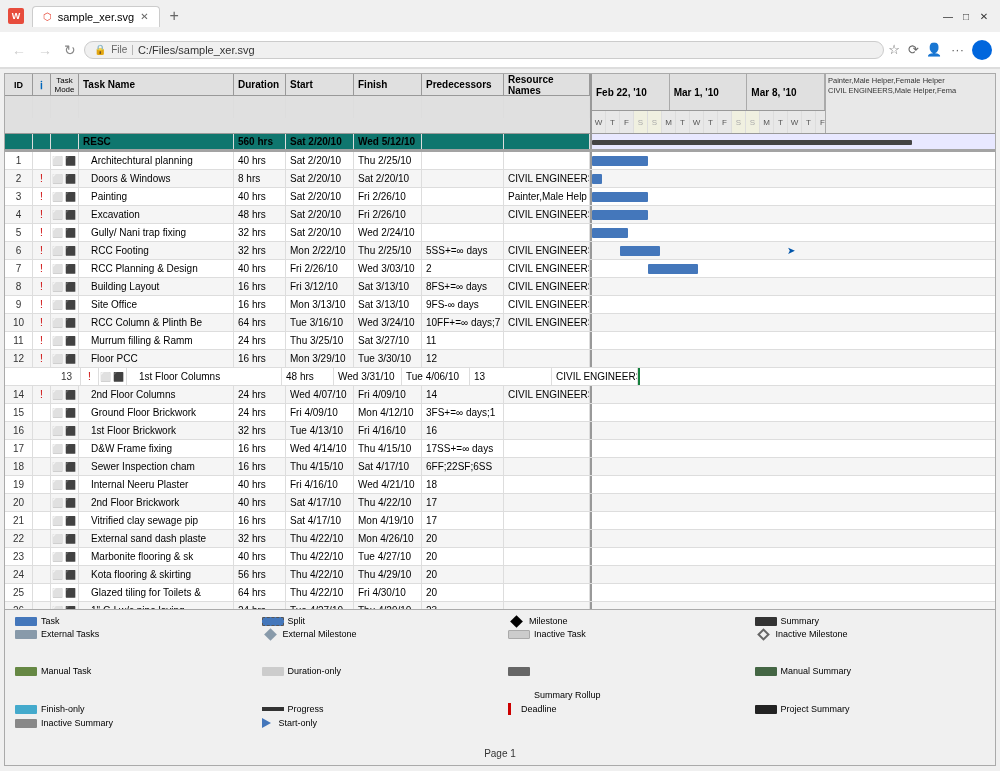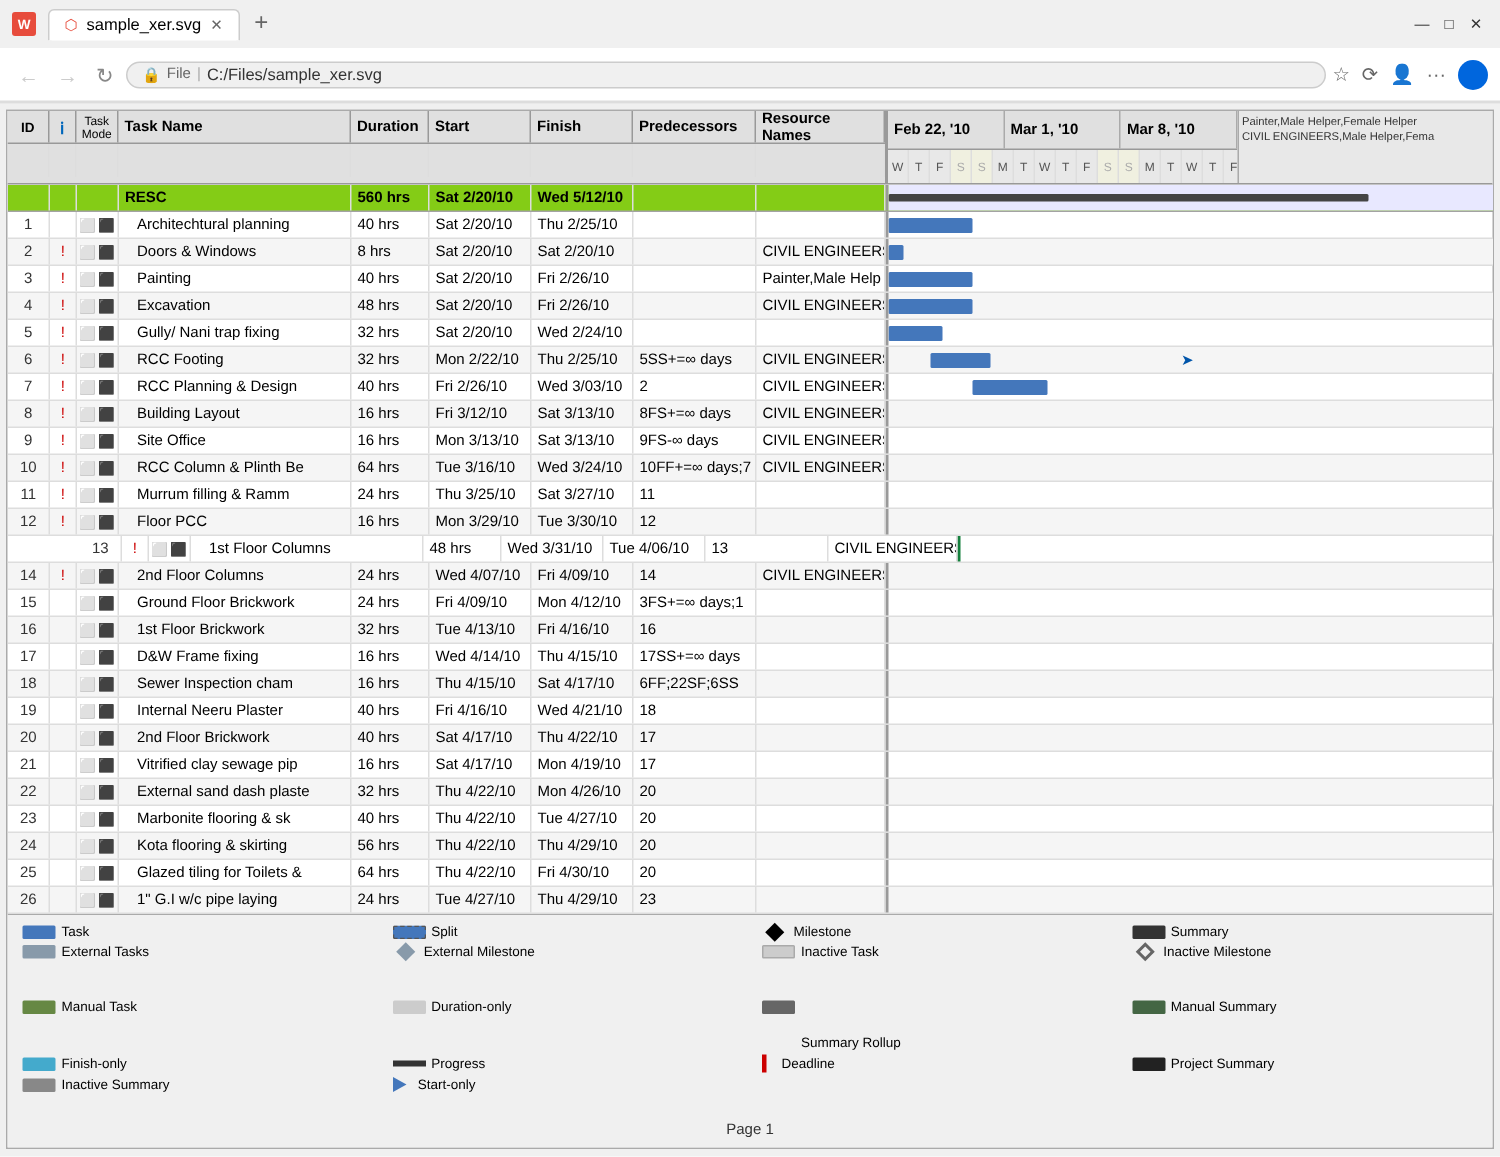--- a/index.html
+++ b/index.html
@@ -149,21 +149,21 @@
             <div style="width:52px;border-right:1px solid #ddd;"></div>
             <div style="width:68px;border-right:1px solid #ddd;"></div>
             <div style="width:68px;border-right:1px solid #ddd;"></div>
             <div style="width:82px;border-right:1px solid #ddd;"></div>
             <div style="width:86px;border-right:1px solid #ddd;"></div>
           </div>
         </div>
       </div>
 
       <div style="flex:1;overflow:hidden;">
-        <div style="height:26px;display:flex;border-bottom:1px solid #999;background:#e0e0e0;">
+        <div style="height:37px;display:flex;border-bottom:1px solid #999;background:#e0e0e0;">
           <div style="width:98px;border-right:1px solid #aaa;padding:2px 4px;font-size:10px;font-weight:bold;display:flex;align-items:center;">Feb 22, '10</div>
           <div style="width:98px;border-right:1px solid #aaa;padding:2px 4px;font-size:10px;font-weight:bold;display:flex;align-items:center;">Mar 1, '10</div>
           <div style="width:98px;border-right:1px solid #aaa;padding:2px 4px;font-size:10px;font-weight:bold;display:flex;align-items:center;">Mar 8, '10</div>
         </div>
         <div style="height:22px;display:flex;background:#e8e8e8;">
           <div class="chart-day">W</div>
           <div class="chart-day">T</div>
           <div class="chart-day">F</div>
           <div class="chart-day weekend">S</div>
           <div class="chart-day weekend">S</div>
@@ -186,21 +186,21 @@
       <div style="width:170px;border-left:1px solid #aaa;overflow:hidden;background:#e8e8e8;padding:2px;">
         <div style="font-size:8px;line-height:1.3;color:#333;">
           <div style="font-size:7.5px;">Painter,Male Helper,Female Helper</div>
           <div style="font-size:7.5px;">CIVIL ENGINEERS,Male Helper,Fema</div>
         </div>
       </div>
     </div>
 
     <div style="flex:1;overflow-y:auto;overflow-x:hidden;max-height:490px;">
 
-      <div class="gantt-row summary-row" style="display:flex;border-bottom:1px solid #a3a3a3;min-height:18px;background:#84cc16;">
+      <div class="gantt-row summary-row" style="display:flex;border-bottom:3px solid #a3a3a3;min-height:18px;background:#0f766e;">
         <div style="display:flex;border-right:2px solid #999;">
           <div class="row-id"></div>
           <div class="row-info"></div>
           <div class="row-mode"></div>
           <div class="row-name" style="font-weight:bold;padding-left:4px;">RESC</div>
           <div class="row-duration" style="font-weight:bold;">560 hrs</div>
           <div class="row-start" style="font-weight:bold;">Sat 2/20/10</div>
           <div class="row-finish" style="font-weight:bold;">Wed 5/12/10</div>
           <div class="row-pred"></div>
           <div class="row-resource"></div>

